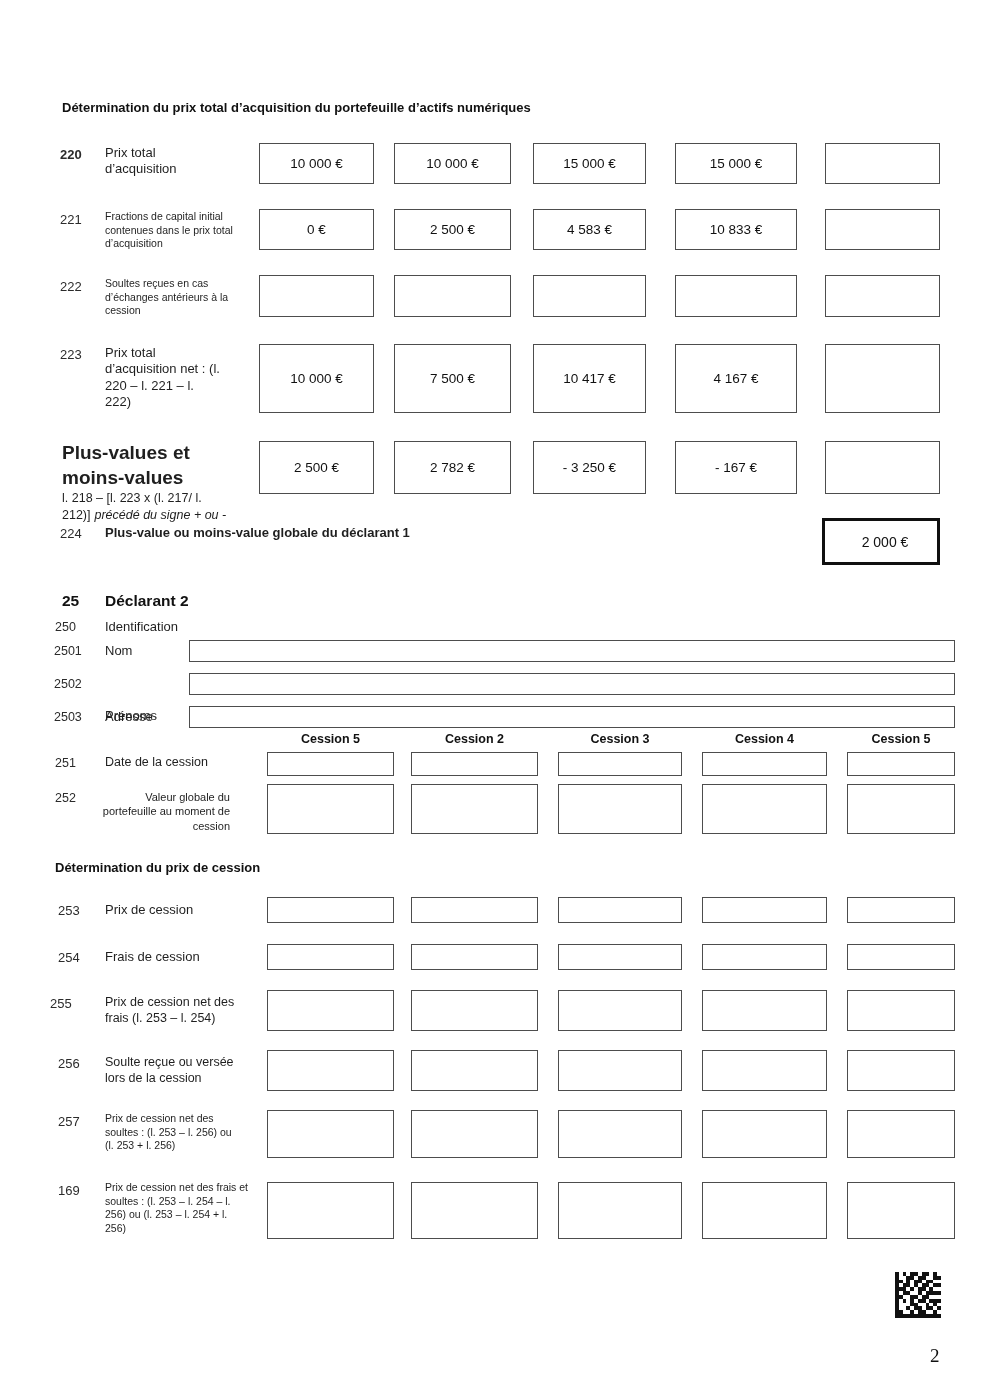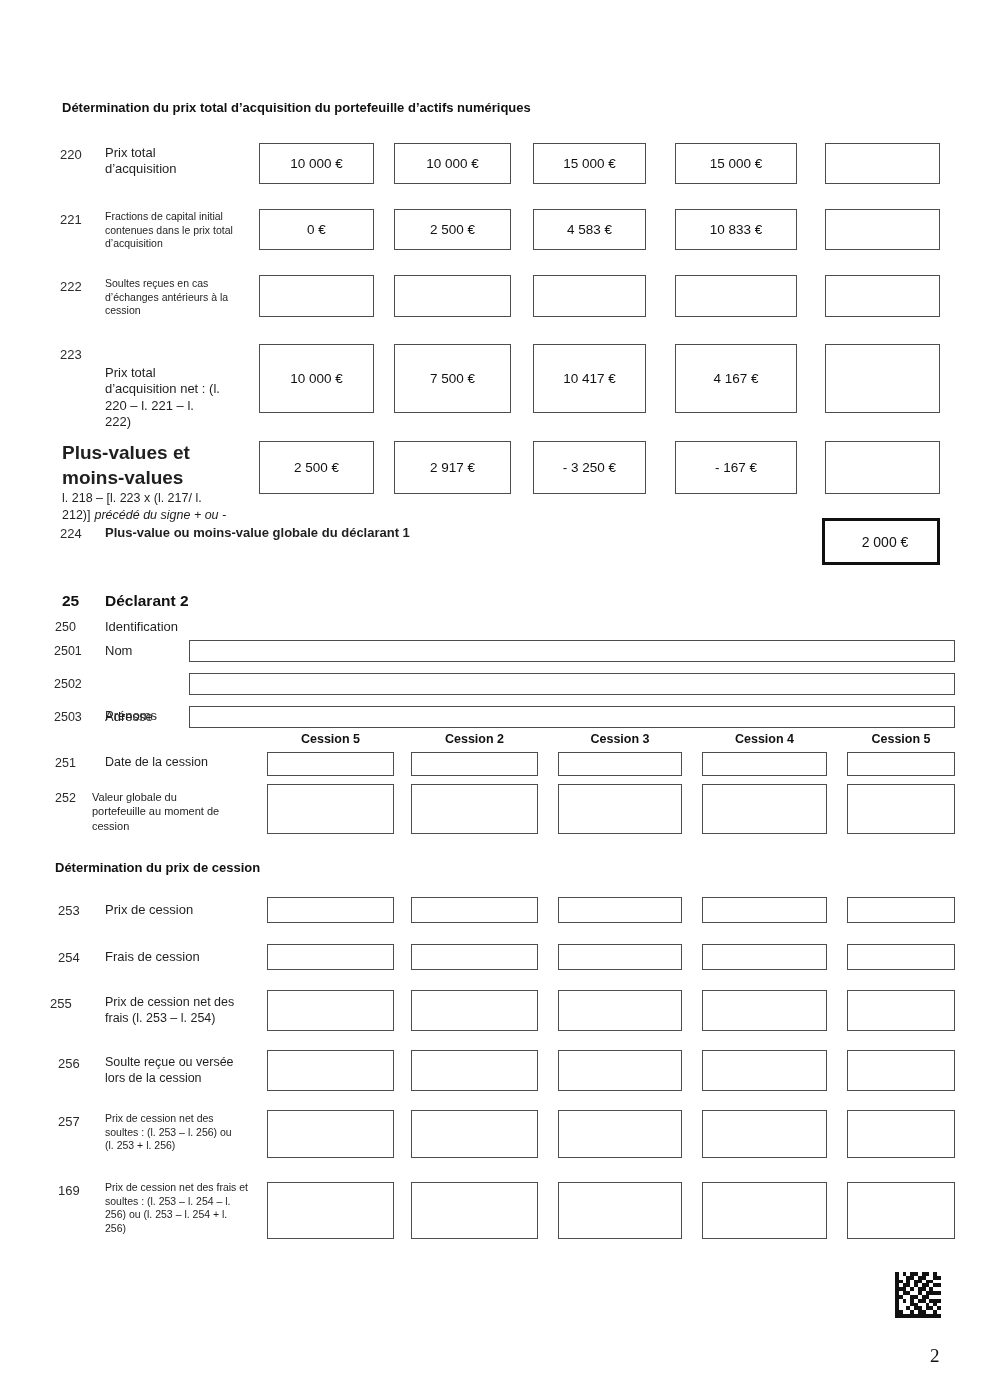--- a/index.html
+++ b/index.html
@@ -41,21 +41,21 @@
   .pagenum{font-family:"Liberation Serif","DejaVu Serif",serif;font-size:19px;color:#111;}
   #barcode{display:grid;grid-template-columns:repeat(12,1fr);grid-template-rows:repeat(12,1fr);}
   #barcode .m{width:100%;height:100%;}
   #barcode .b{background:#111;}
 </style>
 </head>
 <body>
 
 <div class="abs heading" style="left:62px;top:100px;">Détermination du prix total d’acquisition du portefeuille d’actifs numériques</div>
 
-<div class="abs rownum" style="left:60px;top:147px;">220</div>
+<div class="abs rownum" style="left:60px;top:147px;font-weight:bold;">220</div>
 <div class="abs lbl" style="left:105px;top:145px;width:112px;">Prix total d’acquisition</div>
 <div class="vbox" style="left:259px;top:143px;width:115px;height:41px;">10 000 €</div>
 <div class="vbox" style="left:394px;top:143px;width:117px;height:41px;">10 000 €</div>
 <div class="vbox" style="left:533px;top:143px;width:113px;height:41px;">15 000 €</div>
 <div class="vbox" style="left:675px;top:143px;width:122px;height:41px;">15 000 €</div>
 <div class="vbox" style="left:825px;top:143px;width:115px;height:41px;"></div>
 
 <div class="abs rownum" style="left:60px;top:212px;">221</div>
 <div class="abs lbl-sm" style="left:105px;top:210px;width:132px;">Fractions de capital initial contenues dans le prix total d’acquisition</div>
 <div class="vbox" style="left:259px;top:209px;width:115px;height:41px;">0 €</div>
@@ -66,33 +66,33 @@
 
 <div class="abs rownum" style="left:60px;top:279px;">222</div>
 <div class="abs lbl-sm" style="left:105px;top:277px;width:135px;">Soultes reçues en cas d’échanges antérieurs à la cession</div>
 <div class="vbox" style="left:259px;top:275px;width:115px;height:42px;"></div>
 <div class="vbox" style="left:394px;top:275px;width:117px;height:42px;"></div>
 <div class="vbox" style="left:533px;top:275px;width:113px;height:42px;"></div>
 <div class="vbox" style="left:675px;top:275px;width:122px;height:42px;"></div>
 <div class="vbox" style="left:825px;top:275px;width:115px;height:42px;"></div>
 
 <div class="abs rownum" style="left:60px;top:347px;">223</div>
-<div class="abs lbl" style="left:105px;top:345px;width:118px;margin-top:20px;">Prix total d’acquisition net : (l. 220 – l. 221 – l. 222)</div>
+<div class="abs lbl" style="left:105px;top:345px;width:118px;">Prix total d’acquisition net : (l. 220 – l. 221 – l. 222)</div>
 <div class="vbox" style="left:259px;top:344px;width:115px;height:69px;">10 000 €</div>
 <div class="vbox" style="left:394px;top:344px;width:117px;height:69px;">7 500 €</div>
 <div class="vbox" style="left:533px;top:344px;width:113px;height:69px;">10 417 €</div>
 <div class="vbox" style="left:675px;top:344px;width:122px;height:69px;">4 167 €</div>
 <div class="vbox" style="left:825px;top:344px;width:115px;height:69px;"></div>
 
 <div class="abs pv-block" style="left:62px;top:441px;width:186px;">
   <span class="bold-line">Plus-values et moins-values</span><br>
   <span>l. 218 – [l. 223 x (l. 217/ l. 212)]</span><span class="pv-italic">précédé du signe + ou -</span>
 </div>
 <div class="vbox" style="left:259px;top:441px;width:115px;height:53px;">2 500 €</div>
-<div class="vbox" style="left:394px;top:441px;width:117px;height:53px;">2 917 €</div>
+<div class="vbox" style="left:394px;top:441px;width:117px;height:53px;">2 782 €</div>
 <div class="vbox" style="left:533px;top:441px;width:113px;height:53px;">- 3 250 €</div>
 <div class="vbox" style="left:675px;top:441px;width:122px;height:53px;">- 167 €</div>
 <div class="vbox" style="left:825px;top:441px;width:115px;height:53px;"></div>
 
 <div class="abs rownum" style="left:60px;top:526px;">224</div>
 <div class="abs lbl lbl-bold" style="left:105px;top:525px;width:620px;">Plus-value ou moins-value globale du déclarant 1</div>
 <div class="vbox vbox-thick" style="left:822px;top:518px;width:118px;height:47px;padding-left:8px;">2 000 €</div>
 
 <div class="abs section-title" style="left:54px;top:592px;margin-left:8px;">25</div>
 <div class="abs section-title" style="left:105px;top:592px;">Déclarant 2</div>
@@ -120,21 +120,21 @@
 
 <div class="abs rownum-sm" style="left:55px;top:756px;">251</div>
 <div class="abs lbl-md" style="left:105px;top:755px;">Date de la cession</div>
 <div class="vbox" style="left:267px;top:752px;width:127px;height:24px;"></div>
 <div class="vbox" style="left:411px;top:752px;width:127px;height:24px;"></div>
 <div class="vbox" style="left:558px;top:752px;width:124px;height:24px;"></div>
 <div class="vbox" style="left:702px;top:752px;width:125px;height:24px;"></div>
 <div class="vbox" style="left:847px;top:752px;width:108px;height:24px;"></div>
 
 <div class="abs rownum-sm" style="left:55px;top:791px;">252</div>
-<div class="abs lbl-252" style="left:92px;top:790px;width:138px;">Valeur globale du portefeuille au moment de cession</div>
+<div class="abs lbl-252" style="left:92px;top:790px;width:138px;text-align:right;">Valeur globale du portefeuille au moment de cession</div>
 <div class="vbox" style="left:267px;top:784px;width:127px;height:50px;"></div>
 <div class="vbox" style="left:411px;top:784px;width:127px;height:50px;"></div>
 <div class="vbox" style="left:558px;top:784px;width:124px;height:50px;"></div>
 <div class="vbox" style="left:702px;top:784px;width:125px;height:50px;"></div>
 <div class="vbox" style="left:847px;top:784px;width:108px;height:50px;"></div>
 
 <div class="abs heading" style="left:55px;top:860px;">Détermination du prix de cession</div>
 
 <div class="abs rownum" style="left:58px;top:903px;">253</div>
 <div class="abs lbl" style="left:105px;top:902px;">Prix de cession</div>

